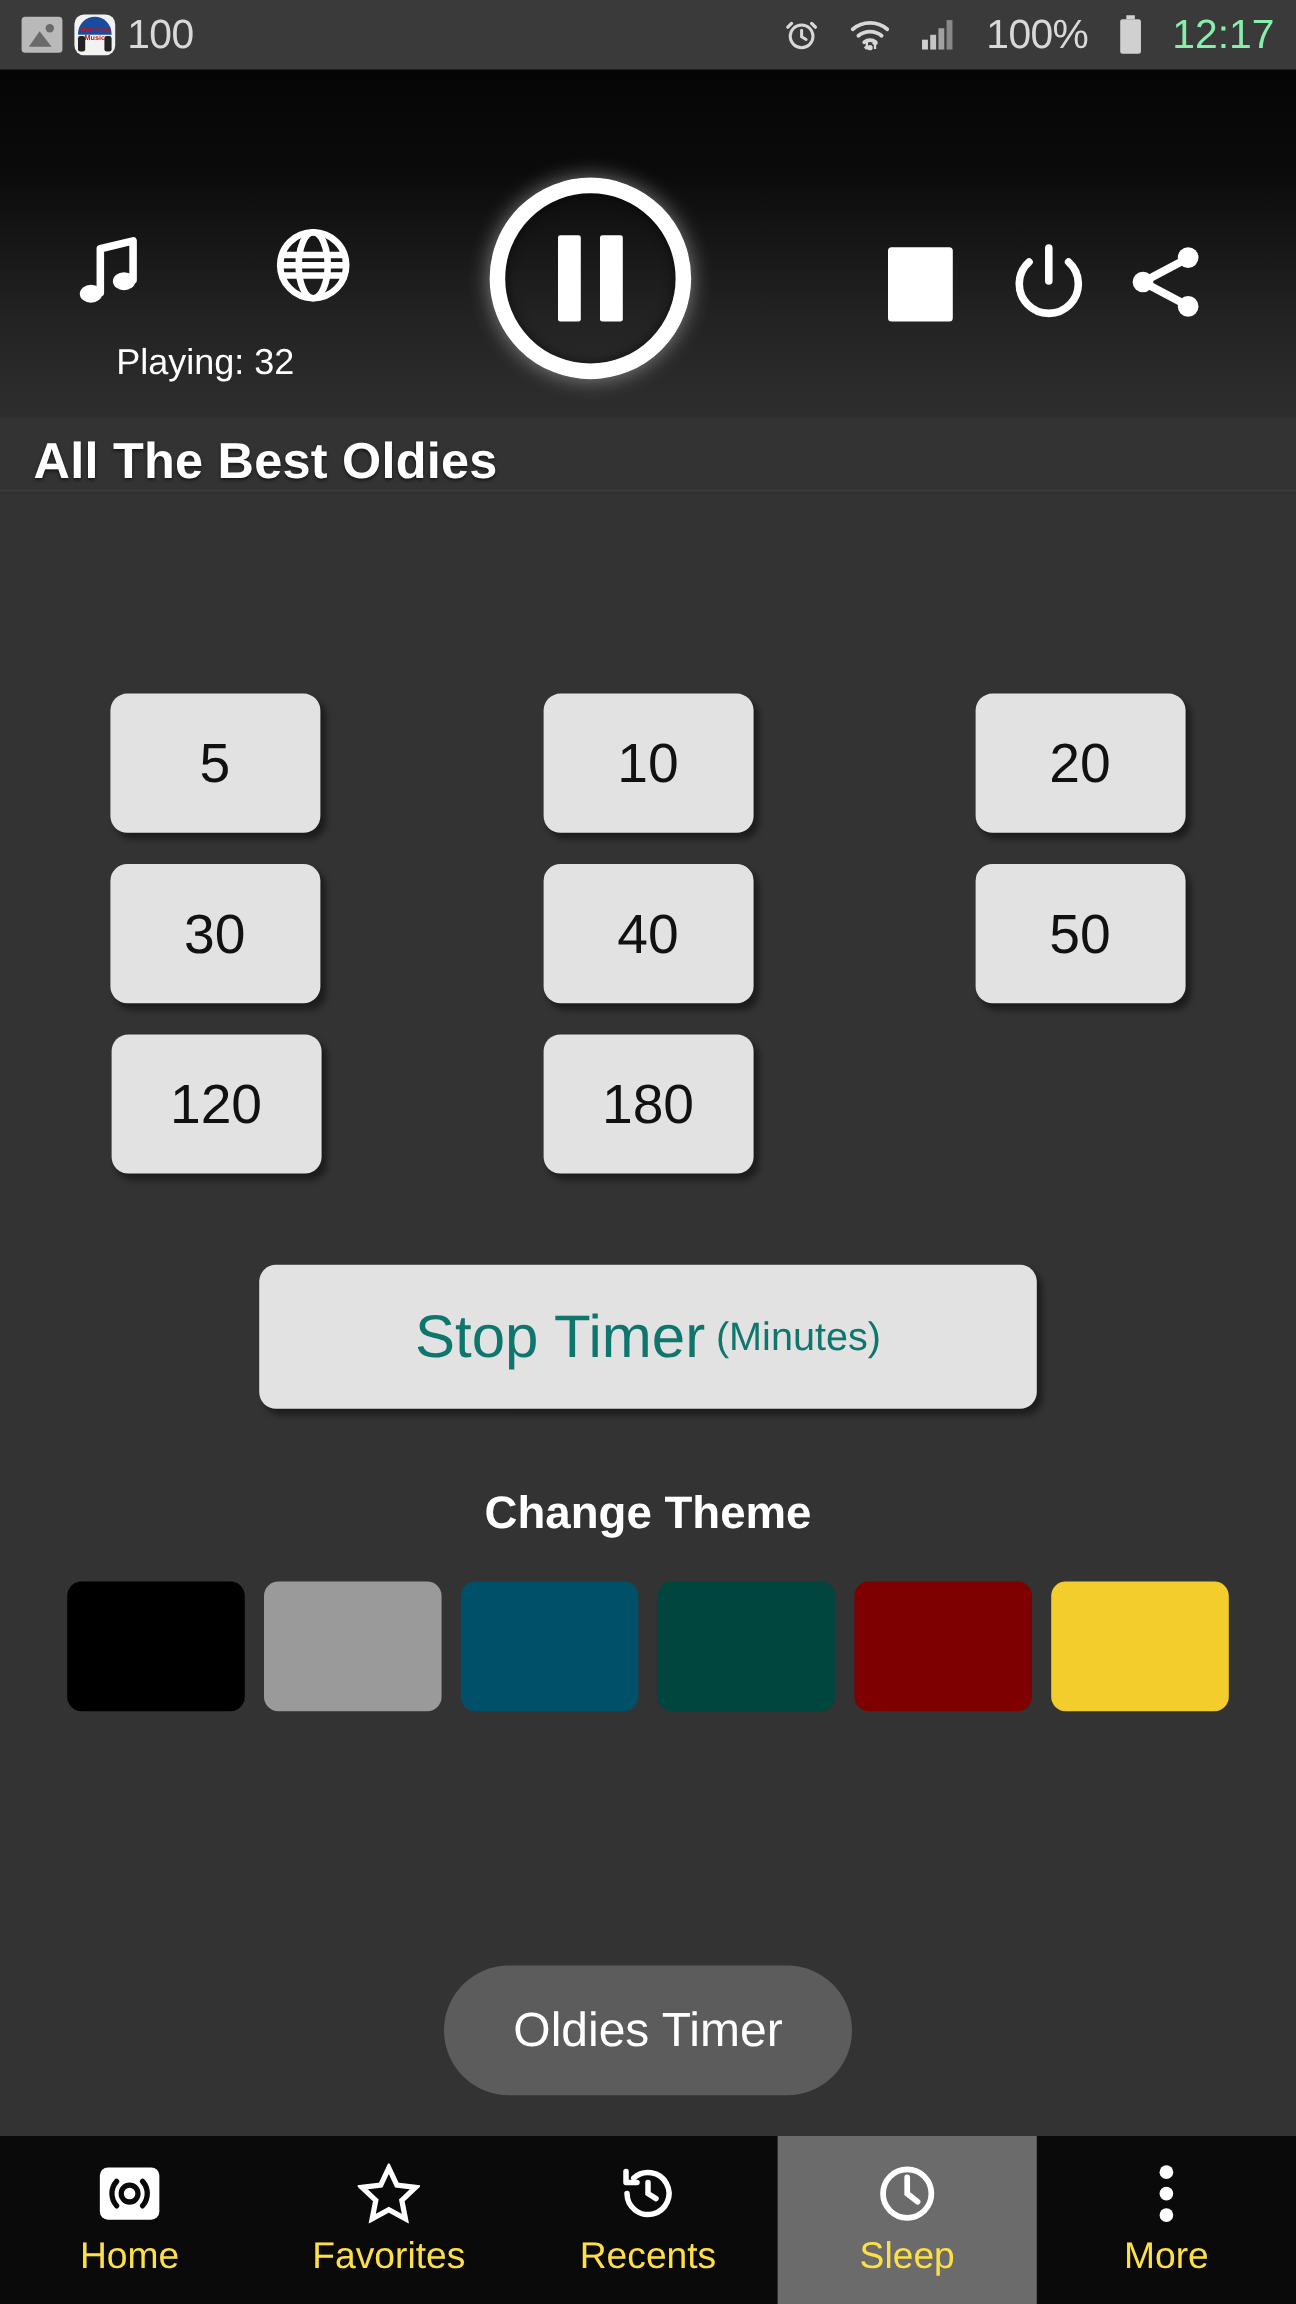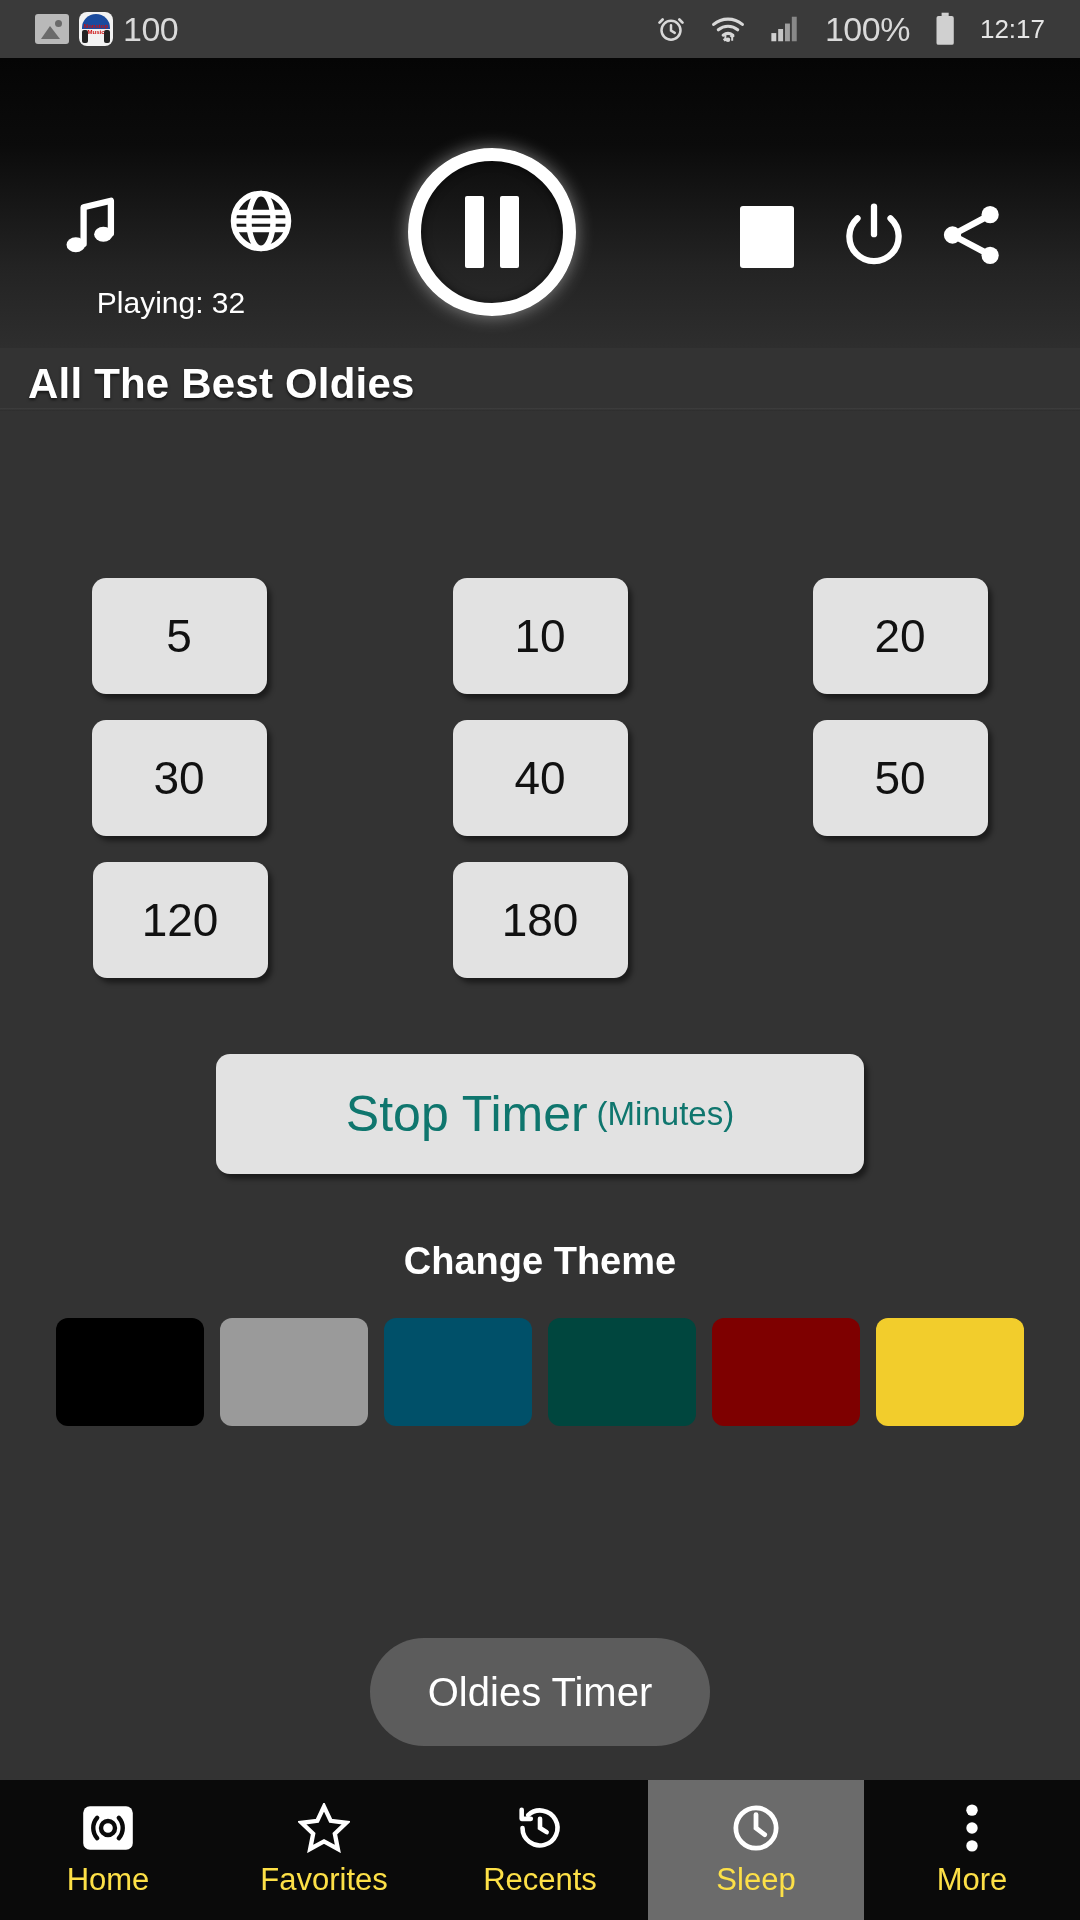--- a/index.html
+++ b/index.html
@@ -8,27 +8,27 @@
     background:#333333;
     font-family:"Liberation Sans", sans-serif;
     overflow:hidden;
   }
   #screen { position:relative; width:1080px; height:1920px; background:#333333; }
 
   
   .statusbar{
     position:absolute; left:0; top:0; width:1080px; height:58px;
     background:#3a3a3a; display:flex; align-items:center;
-    padding:0 35px; color:#d8d8d8;
+    padding:0 18px; color:#d8d8d8;
   }
   .sb-left{ display:flex; align-items:center; gap:10px; }
   .sb-right{ margin-left:auto; display:flex; align-items:center; gap:25px; }
   .sb-text{ font-size:34px; font-weight:400; letter-spacing:-0.5px; color:#d9d9d9;
             font-family:"Liberation Sans", sans-serif; }
-  .sb-clock{ font-size:26px; color:#e5e5e5; letter-spacing:0px; }
+  .sb-clock{ font-size:34px; color:#86efac; letter-spacing:0px; }
   .ic{ display:inline-block; }
 
   .img-icon{ width:34px; height:30px; background:#b9b9b9; border-radius:3px; position:relative; }
   .img-icon:after{ content:""; position:absolute; left:6px; bottom:5px; width:0;height:0;
     border-left:9px solid transparent;border-right:10px solid transparent;border-bottom:13px solid #6a6a6a;}
   .img-icon:before{ content:""; position:absolute; right:7px; top:6px; width:7px;height:7px;
     background:#6a6a6a; border-radius:50%;}
 
   .appicon{ width:34px;height:34px; background:#f2f2f2; border-radius:8px; position:relative; overflow:hidden;
             display:flex; align-items:center; justify-content:center; }

